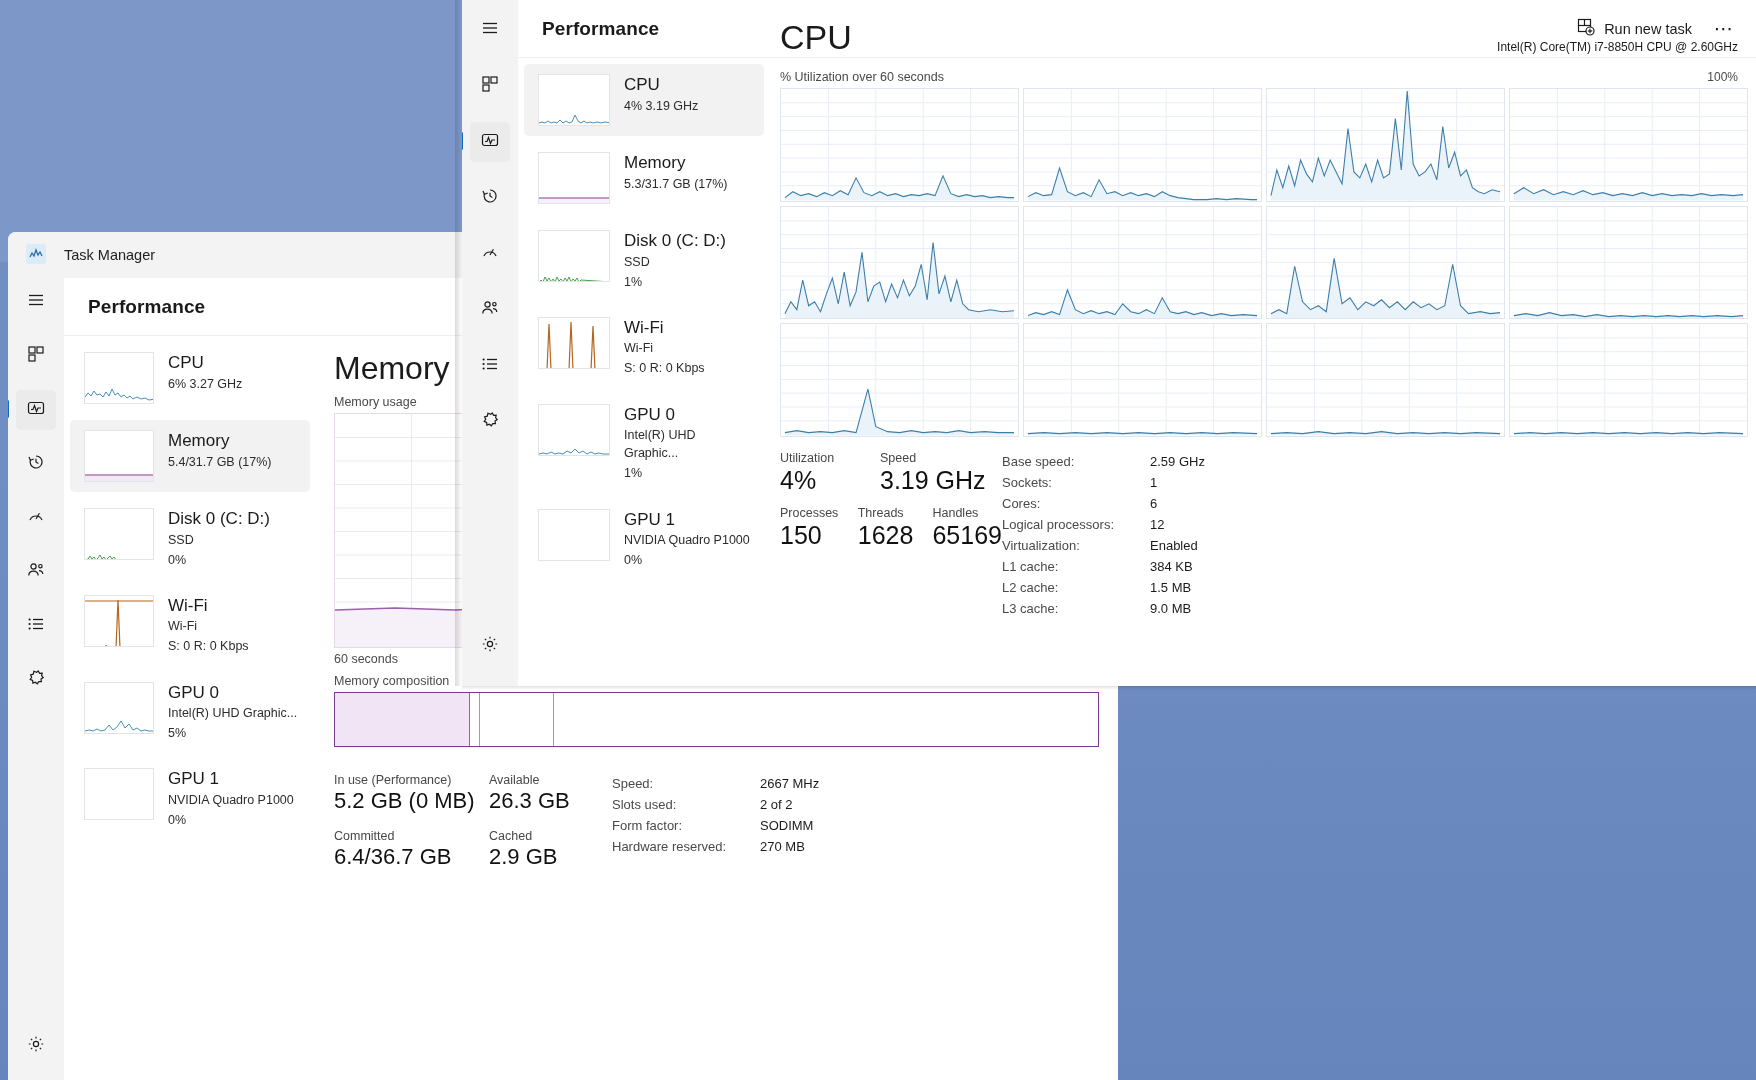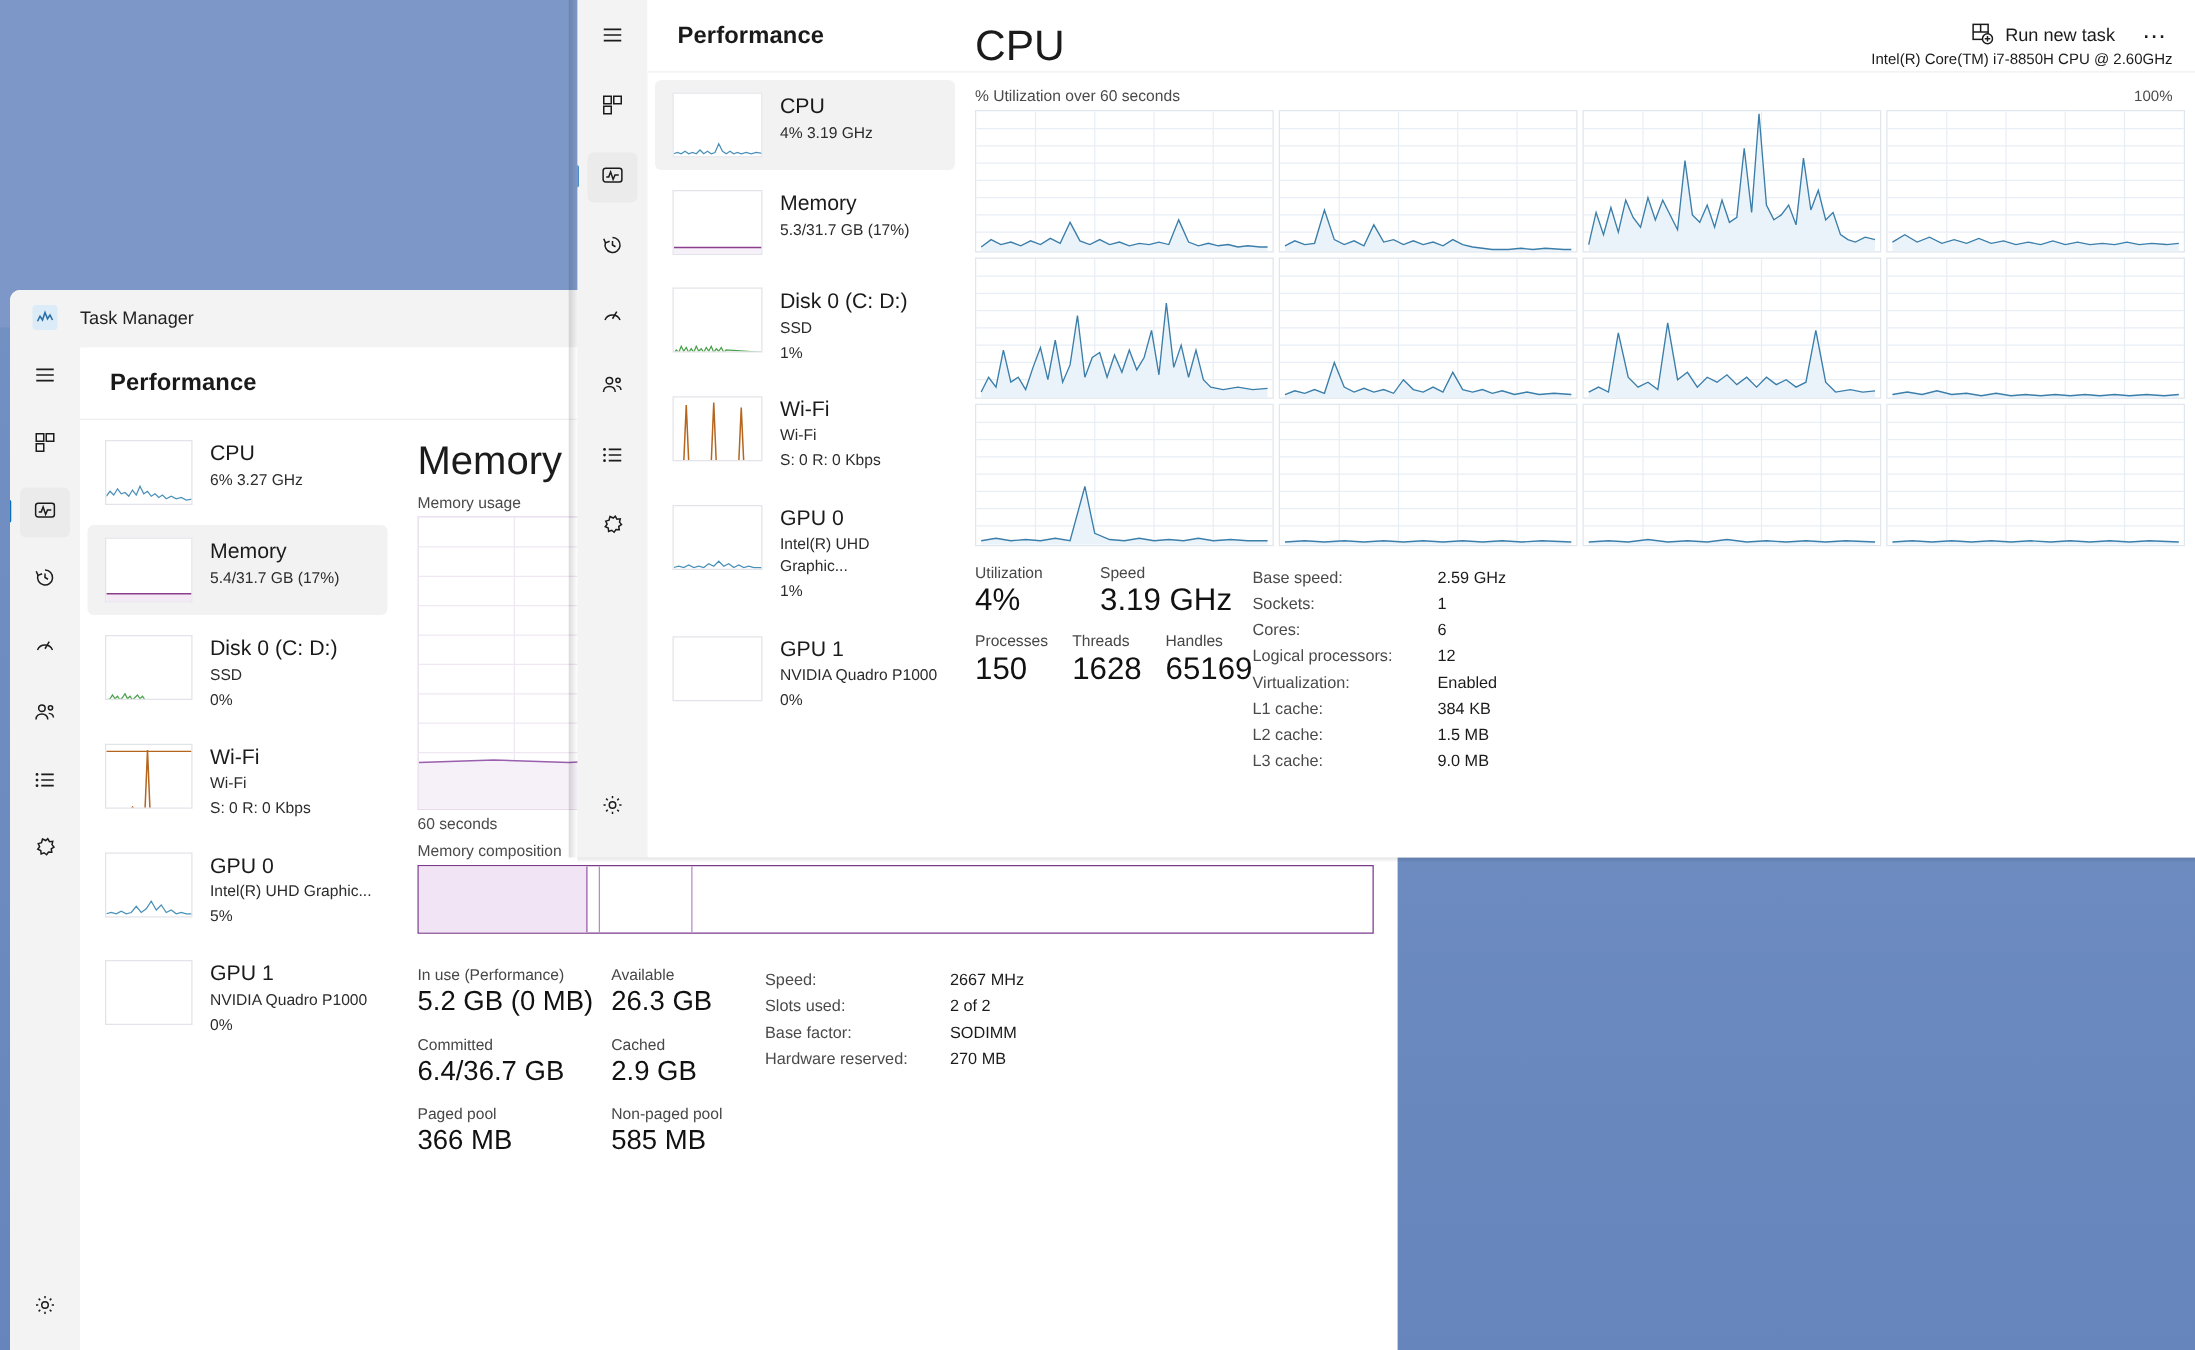--- a/index.html
+++ b/index.html
@@ -388,42 +388,32 @@
           <div class="stat-group" style="margin-top:14px;">
             <div class="stat" style="width:155px;">
               <div class="stat-label">Committed</div>
               <div class="stat-value sm">6.4/36.7 GB</div>
             </div>
             <div class="stat">
               <div class="stat-label">Cached</div>
               <div class="stat-value sm">2.9 GB</div>
             </div>
           </div>
-          <div class="stat-group" style="margin-top:14px;">
-            <div class="stat" style="width:155px;">
-              <div class="stat-label">Paged pool</div>
-              <div class="stat-value sm">366 MB</div>
-            </div>
-            <div class="stat">
-              <div class="stat-label">Non-paged pool</div>
-              <div class="stat-value sm">585 MB</div>
-            </div>
-          </div>
         </div>
         <div class="kv-table" style="margin-left:28px;">
           <div class="kv-row">
             <div class="kv-key">Speed:</div>
             <div class="kv-val">2667 MHz</div>
           </div>
           <div class="kv-row">
             <div class="kv-key">Slots used:</div>
             <div class="kv-val">2 of 2</div>
           </div>
           <div class="kv-row">
-            <div class="kv-key">Base factor:</div>
+            <div class="kv-key">Form factor:</div>
             <div class="kv-val">SODIMM</div>
           </div>
           <div class="kv-row">
             <div class="kv-key">Hardware reserved:</div>
             <div class="kv-val">270 MB</div>
           </div>
         </div>
       </div>
     </div>
   </div>

